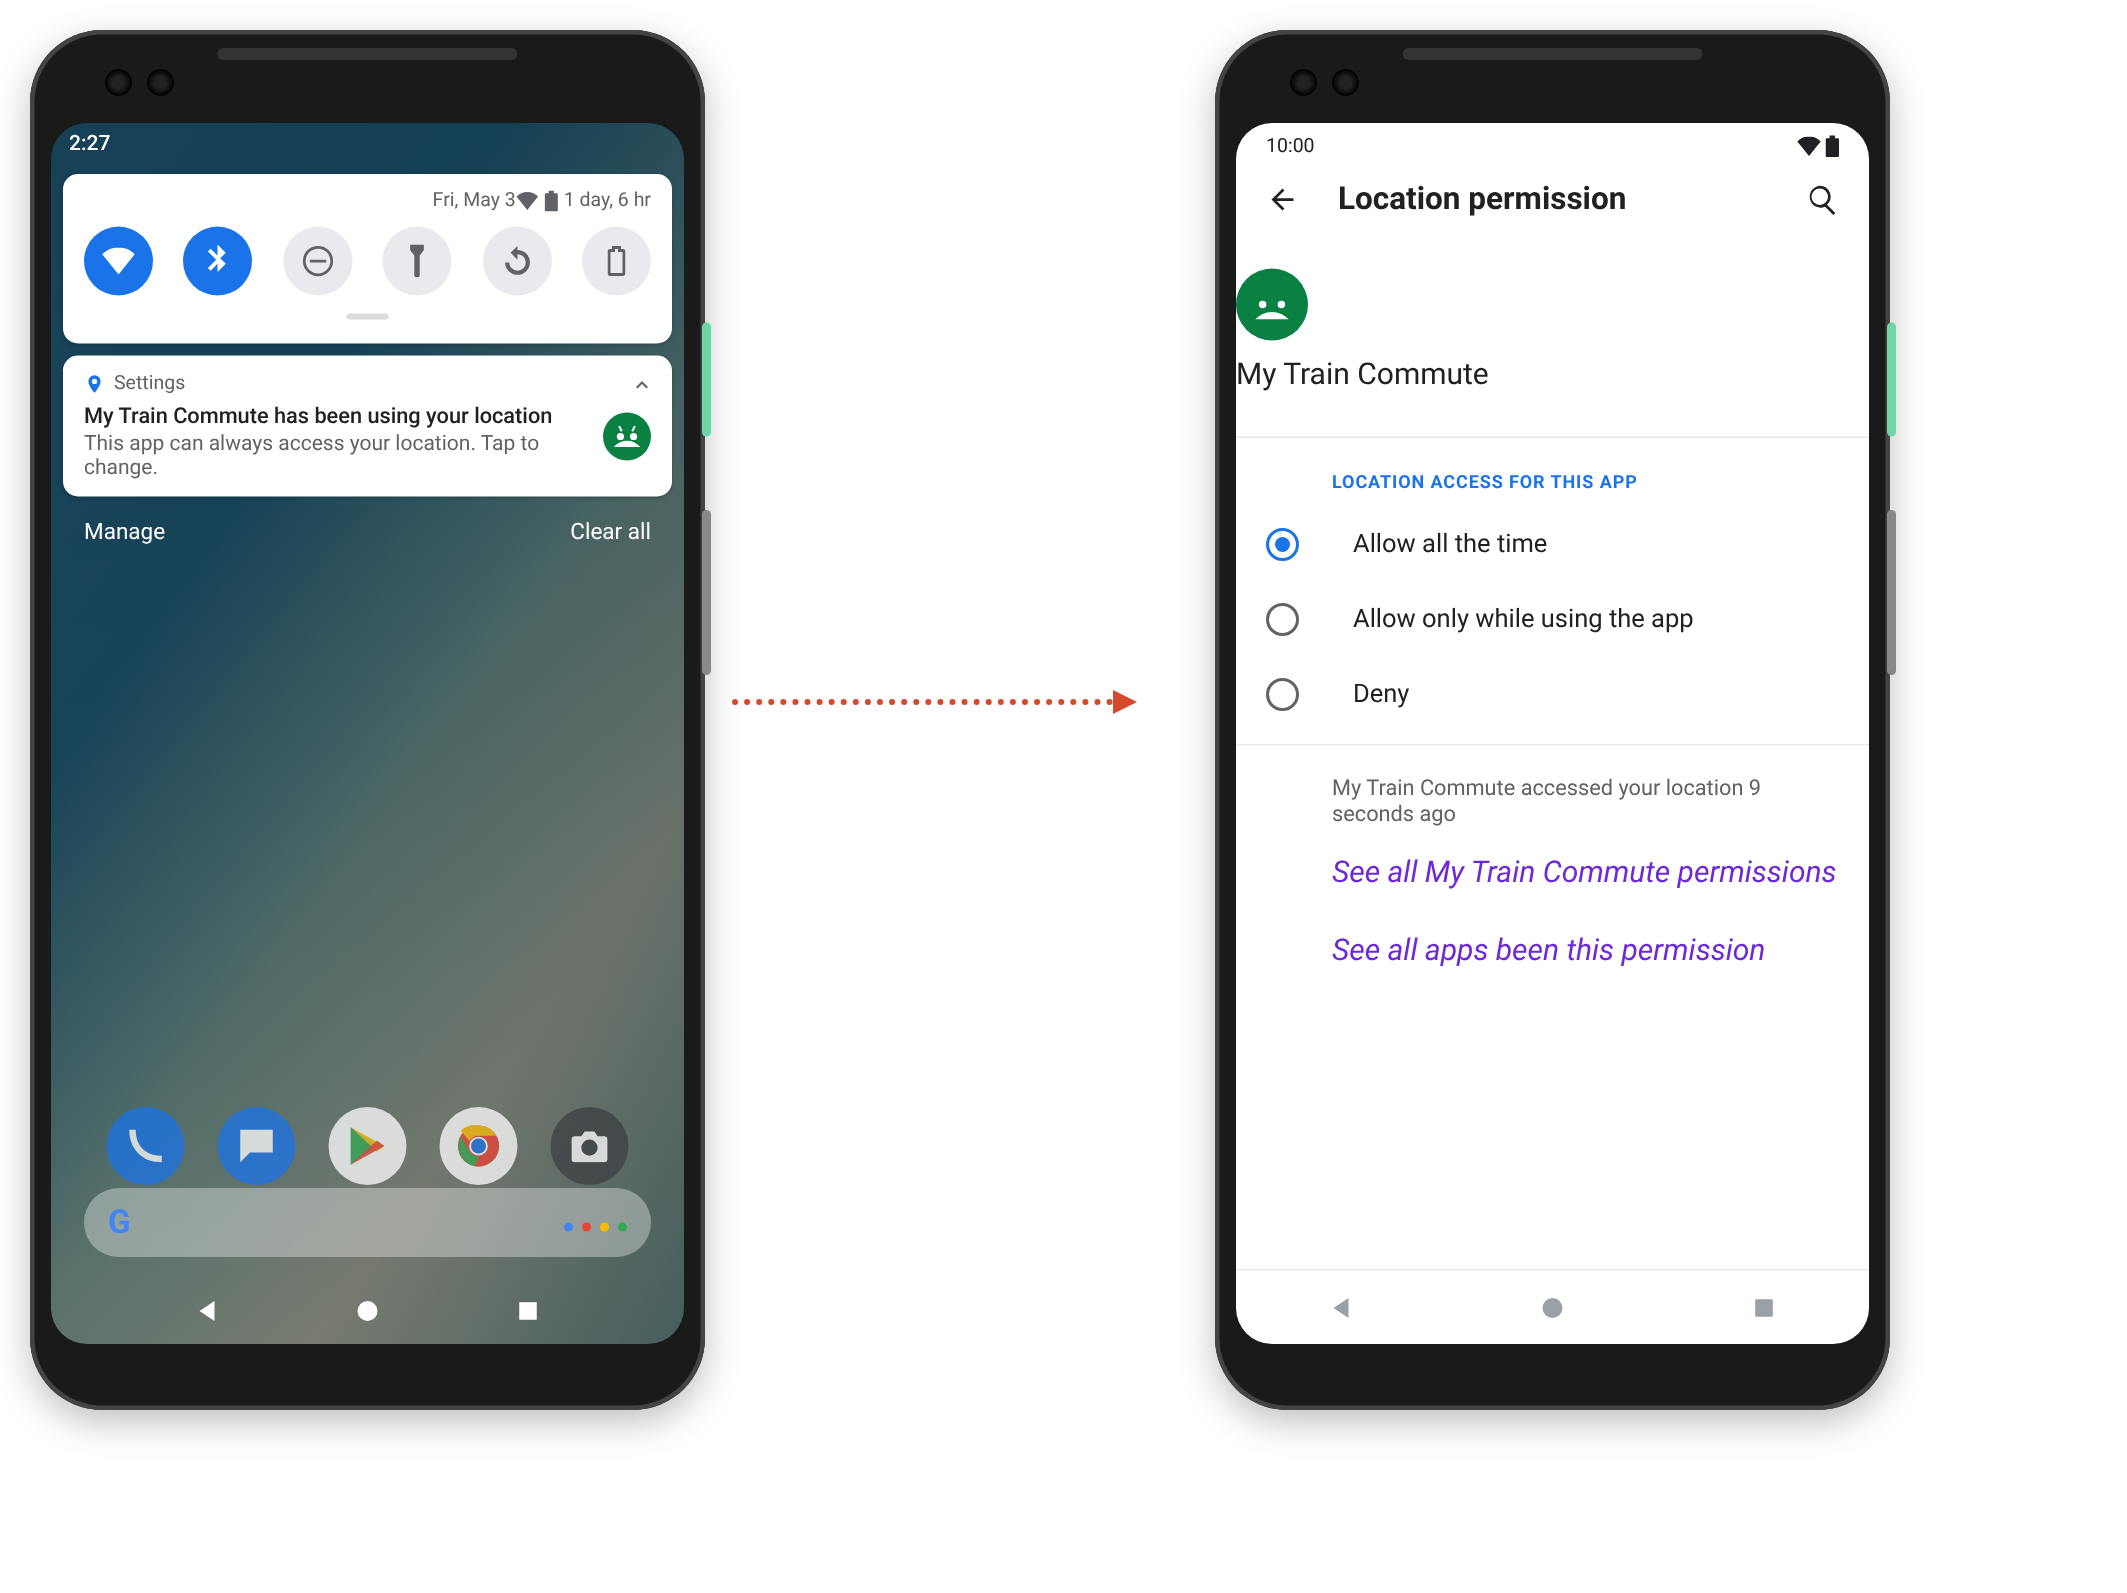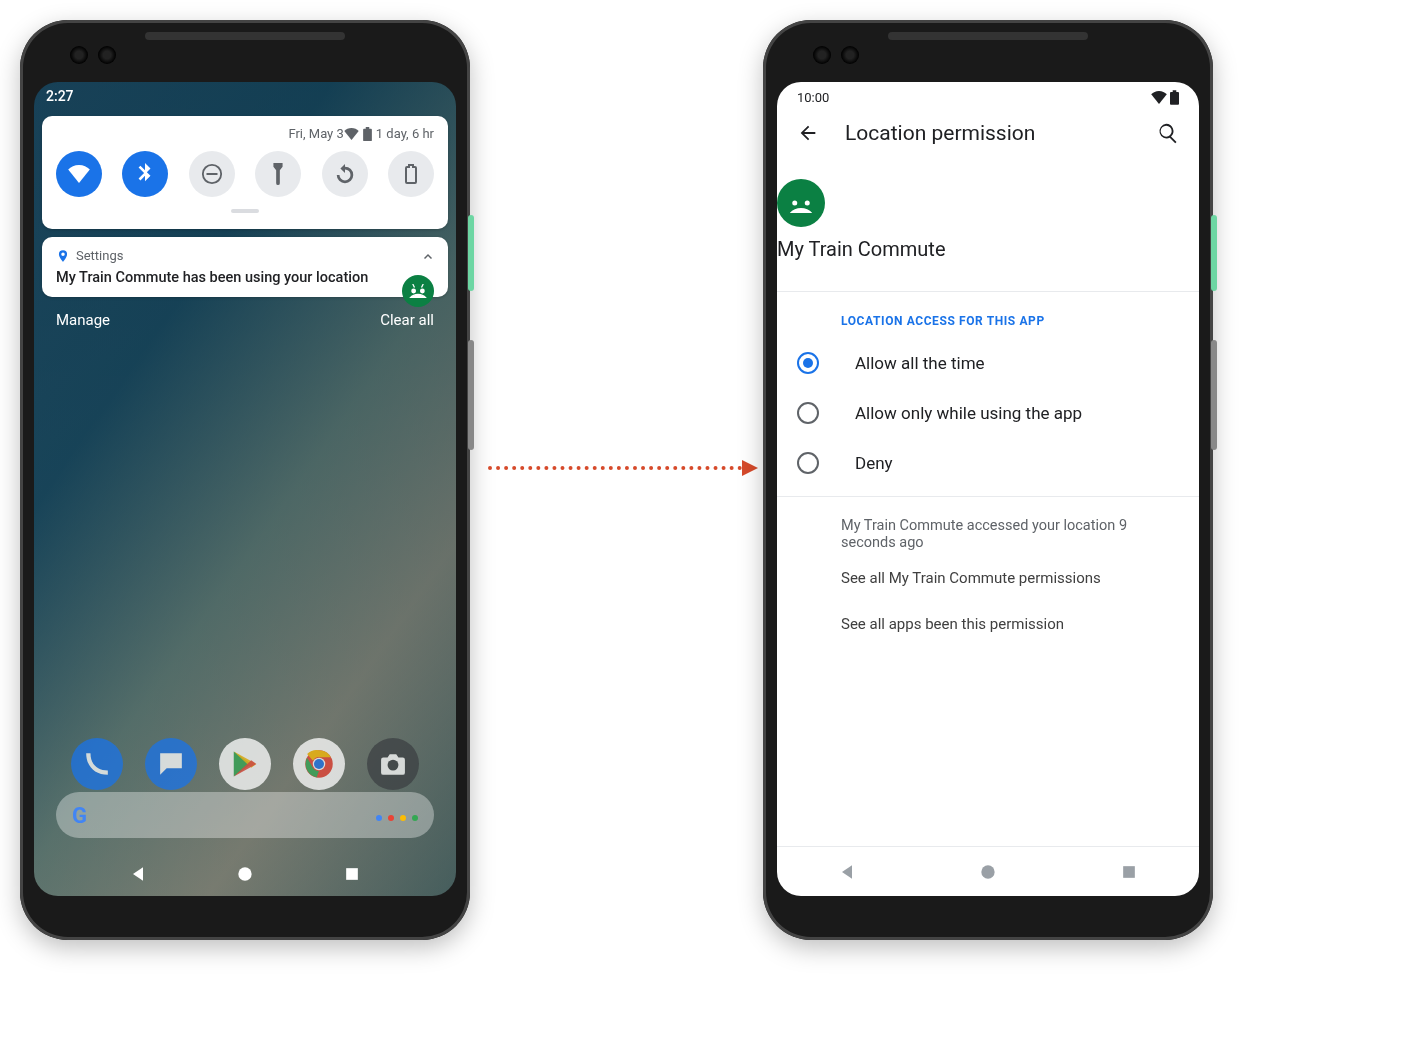--- a/index.html
+++ b/index.html
@@ -92,49 +92,49 @@
   .dockico { width:52px; height:52px; border-radius:50%; display:flex;
     align-items:center; justify-content:center; opacity:.75; }
   .srch { position:absolute; left:22px; right:22px; bottom:58px; height:46px;
     border-radius:23px; background:rgba(255,255,255,.35);
     display:flex; align-items:center; padding:0 16px; justify-content:space-between; }
   .srch .assist-dots span{display:inline-block;width:6px;height:6px;border-radius:50%;}
   .navA { position:absolute; left:0; right:0; bottom:12px; display:flex;
     justify-content:space-around; padding:0 50px; color:#fff; }
 
   
-  #phoneB { left:763px; top:20px; }
+  #phoneB { left:810px; top:20px; }
   #phoneB .screen { background:#fff; }
   .sbarB { display:flex; justify-content:space-between; align-items:center;
     padding:8px 20px 0; font-size:13px; color:#202124; }
   .sbarB .r { display:flex; align-items:center; gap:3px; }
 
   .appbar { display:flex; align-items:center; gap:26px; padding:16px 20px 8px; }
-  .appbar .title { font-size:21px; color:#202124; font-weight:400; }
+  .appbar .title { font-size:21px; color:#202124; font-weight:700; }
   .appbar .srchico { margin-left:auto; }
 
   .apphero { text-align:left; padding:26px 0 30px; }
   .apphero .ico { width:48px;height:48px;border-radius:50%;background:#0b8043;
     display:inline-flex;align-items:center;justify-content:center;margin-bottom:10px;}
   .apphero .name { font-size:20px; color:#202124; }
 
   .divider { height:1px; background:#e8eaed; }
   .section-h { font-size:12px; font-weight:700; letter-spacing:.6px;
     color:#1a73e8; padding:22px 20px 10px 64px; }
 
   .radio-row { display:flex; align-items:center; gap:36px; padding:14px 20px; cursor:pointer;}
   .radio { width:22px;height:22px;border-radius:50%;border:2px solid #5f6368;
     position:relative; flex:0 0 22px;}
   .radio.sel { border-color:#1a73e8; }
   .radio.sel::after { content:''; position:absolute; inset:4px; border-radius:50%;
     background:#1a73e8; }
   .radio-lbl { font-size:17px; color:#202124; }
 
   .info-block { padding:20px 20px 4px 64px; font-size:14.5px; color:#5f6368; }
-  .link-block { padding:14px 20px 14px 64px; font-size:15px; color:#404040; cursor:pointer;}
+  .link-block { padding:14px 20px 14px 64px; font-size:20px; color:#6d28d9; cursor:pointer;font-style:italic;}
 
   .navB { position:absolute; left:0; right:0; bottom:0; height:50px;
     border-top:1px solid #e8eaed; display:flex; justify-content:space-around;
     align-items:center; color:#9aa0a6; }
 
   
   .arrow { position:absolute; left:488px; top:460px; width:270px; height:16px;
     display:flex; align-items:center; }
   .dotsline { flex:1; border-top:4px dotted #d64a2b; height:0; }
   .arrowhead { width:0;height:0;border-left:16px solid #d64a2b;
@@ -218,20 +218,21 @@
             </svg>
         </span>
         <span>Settings</span>
         <span class="chev">
           <svg width="12" height="12" viewBox="0 0 24 24">
               <path fill="#5f6368" d="M4 16l8-8 8 8-2 2-6-6-6 6z"></path>
             </svg>
         </span>
       </div>
       <div class="ntitle">My Train Commute has been using your location</div>
+      <div class="nbody">This app can always access your location. Tap to change.</div>
       <div class="appico">
         <svg width="22" height="14" viewBox="0 0 24 16">
             <path fill="#fff" d="M3 16a12 12 0 0118 0H3zm4-10a2 2 0 100 4 2 2 0 000-4zm10 0a2 2 0 100 4 2 2 0 000-4zM6 0l2 4M18 0l-2 4" stroke="#fff" stroke-width="1.5"></path>
           </svg>
       </div>
     </div>
 
     <div class="nactions">
       <span>Manage</span>
       <span>Clear all</span>

